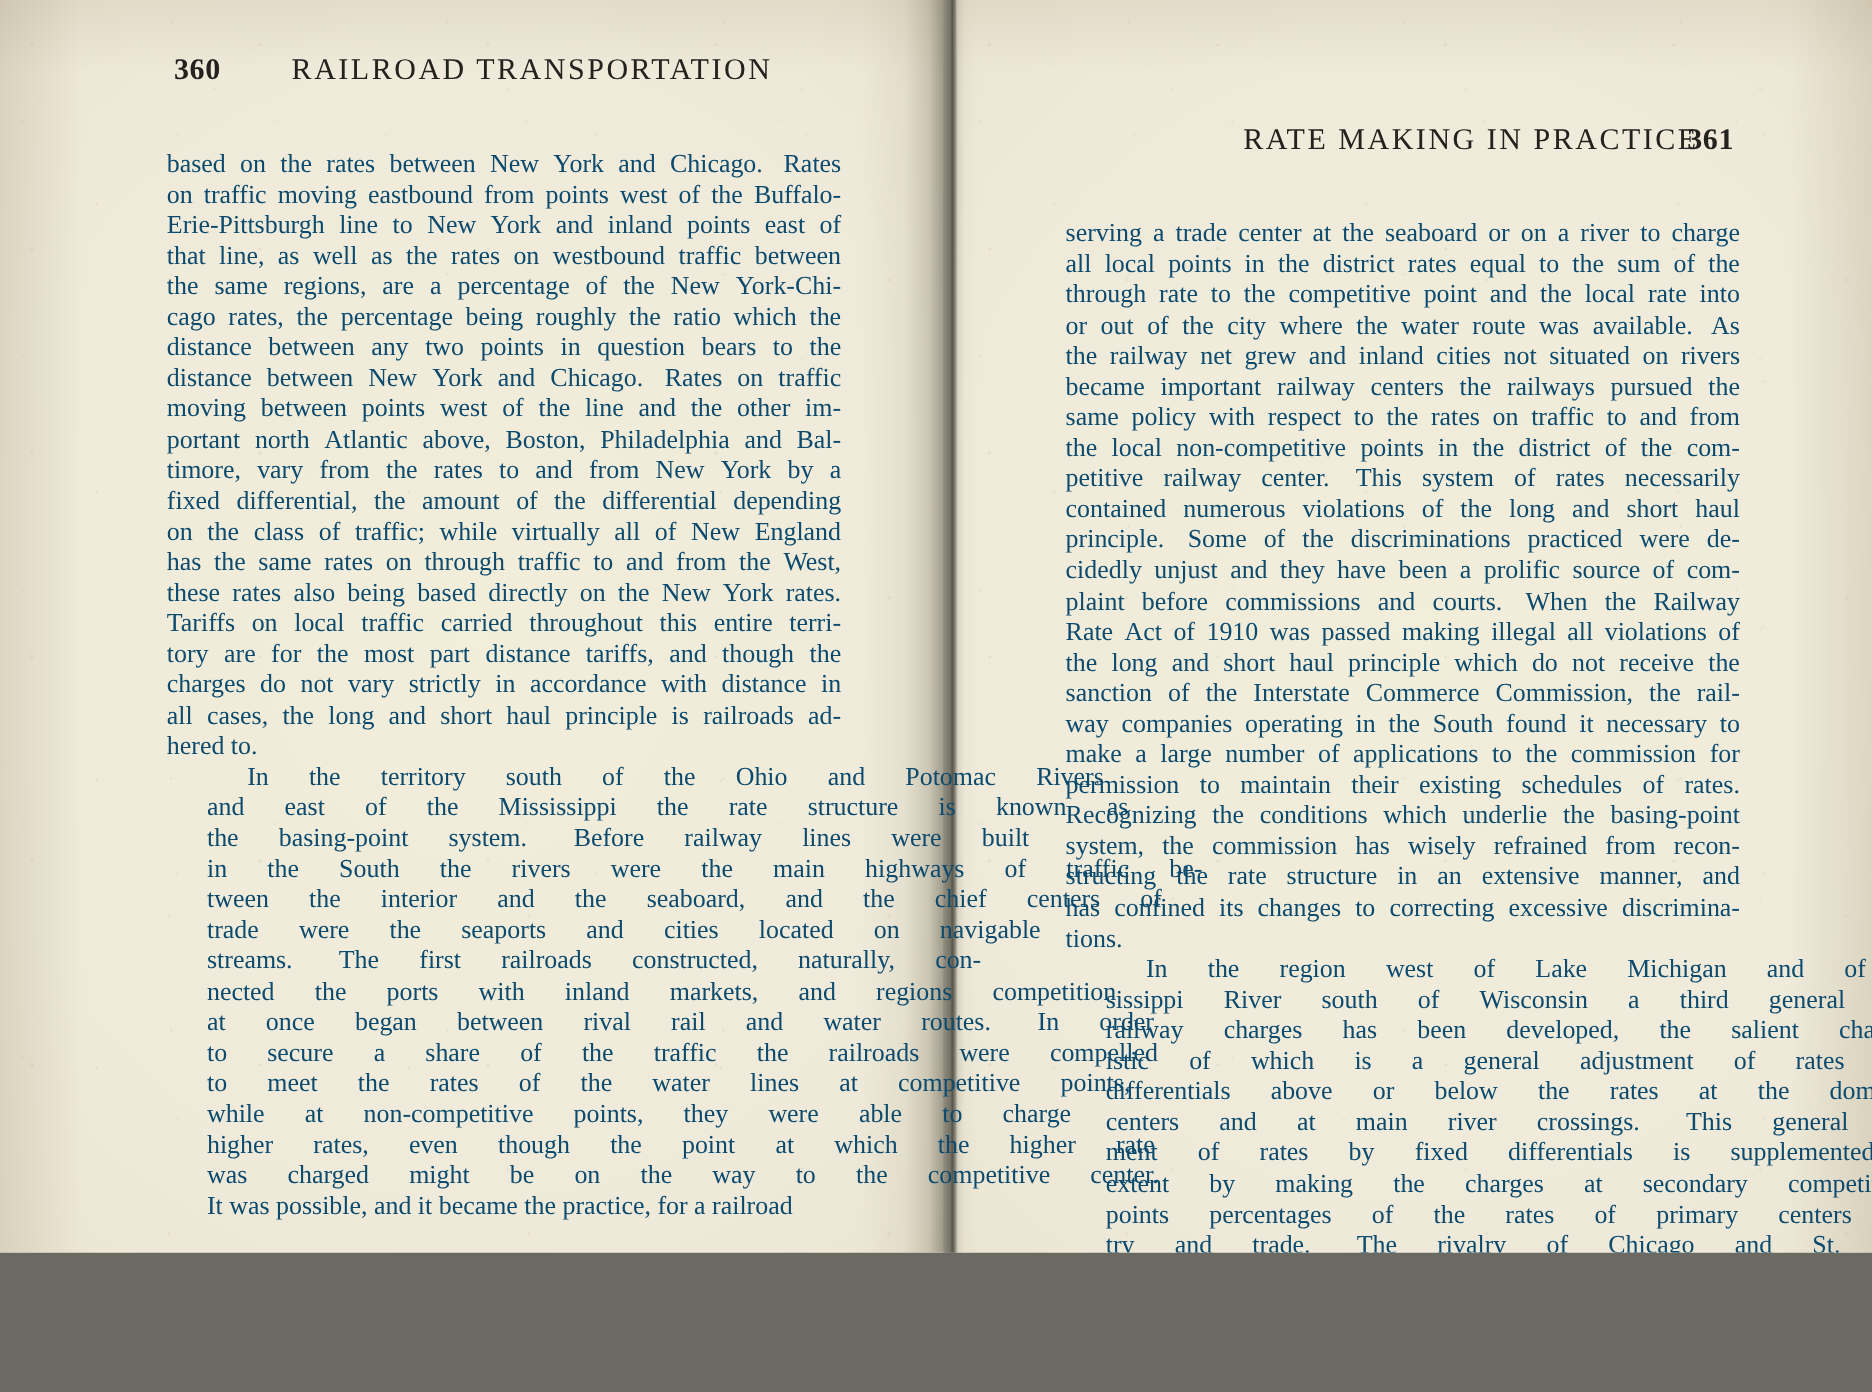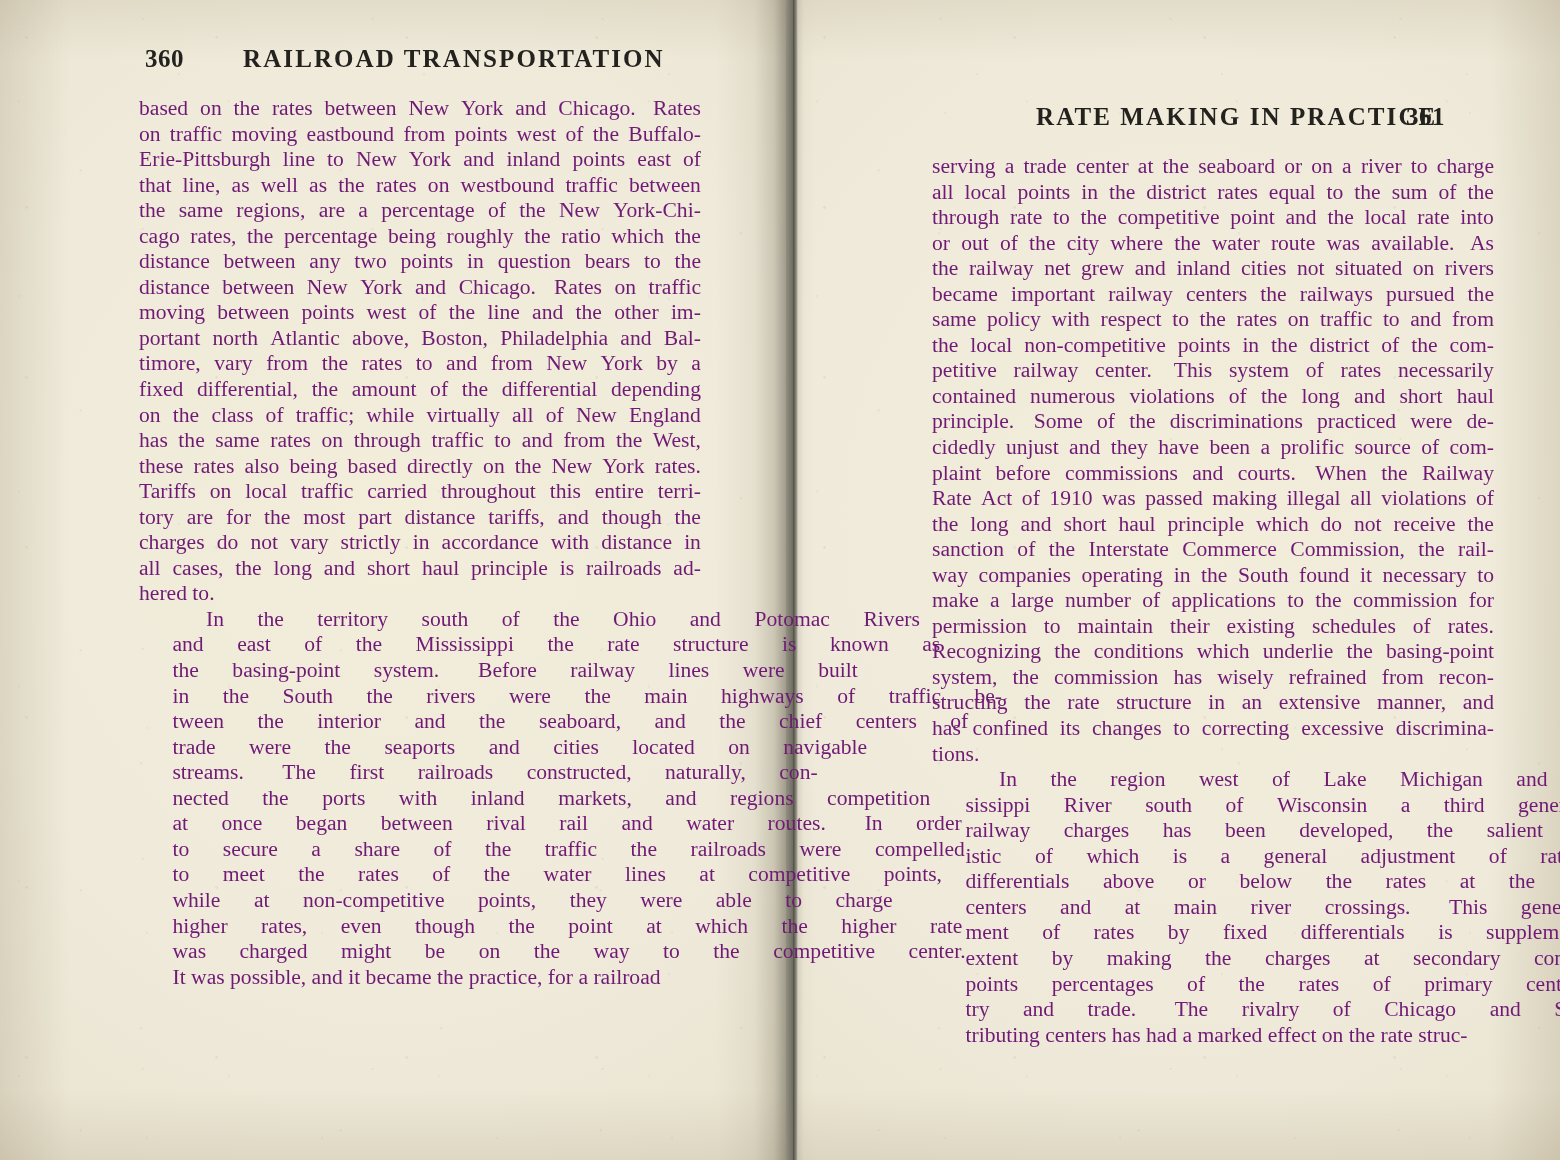--- a/index.html
+++ b/index.html
@@ -3,21 +3,21 @@
 <meta charset="utf-8">
 <style>
   html, body {
     margin: 0;
     padding: 0;
     background: #6b6a62;
   }
   .scan {
     position: relative;
     width: 1560px;
-    height: 1160px;
+    height: 1044px;
     overflow: hidden;
     background: #cfccc2;
     font-family: "Liberation Serif", "DejaVu Serif", serif;
   }
 
   
   .leaf {
     position: absolute;
     top: 0;
     height: 1160px;
@@ -82,41 +82,42 @@
     top: 0;
     left: 793px;
     width: 4px;
     height: 1160px;
     background: linear-gradient(to right, rgba(60,58,48,.62), rgba(90,86,70,.25));
     pointer-events: none;
   }
   .runhead {
     position: absolute;
     font-size: 25px;
-    font-weight: 700;
+    font-weight: 400;
     letter-spacing: 2.1px;
     color: #24221e;
     white-space: nowrap;
   }
   .folio {
     position: absolute;
     font-size: 25px;
     font-weight: 700;
     color: #24221e;
     letter-spacing: .5px;
   }
 
   .column {
     position: absolute;
     width: 562px;
     font-size: 21.6px;
     line-height: 25.55px;
-    color: #701a75;
+    color: #0c4a6e;
     text-align: justify;
     text-align-last: left;
+    margin-top: 28px;
   }
   .column p { margin: 0; }
   .column p.indent { text-indent: 1.55em; }
 
   
   .ln {
     display: block;
     white-space: nowrap;
   }
   .ln.j {
@@ -125,21 +126,21 @@
   }
   .ln.j > span { white-space: pre; }
 
   
   #left-runhead { left: 145px; top: 45px; }
   #left-folio   { left: 145px; top: 45px; }
   #left-col     { left: 139px; top: 96px; }
 
   #right-runhead { left: 1036px; top: 103px; }
   #right-folio   { left: 1406px; top: 103px; text-align: right; }
-  #right-col     { left: 932px; top: 154px; }
+  #right-col     { left: 888px; top: 154px; }
 
   
   .column, .runhead, .folio { -webkit-font-smoothing: antialiased; }
 </style>
 </head>
 <body>
 
 <div class="scan">
 
   <div class="leaf leaf-left">

